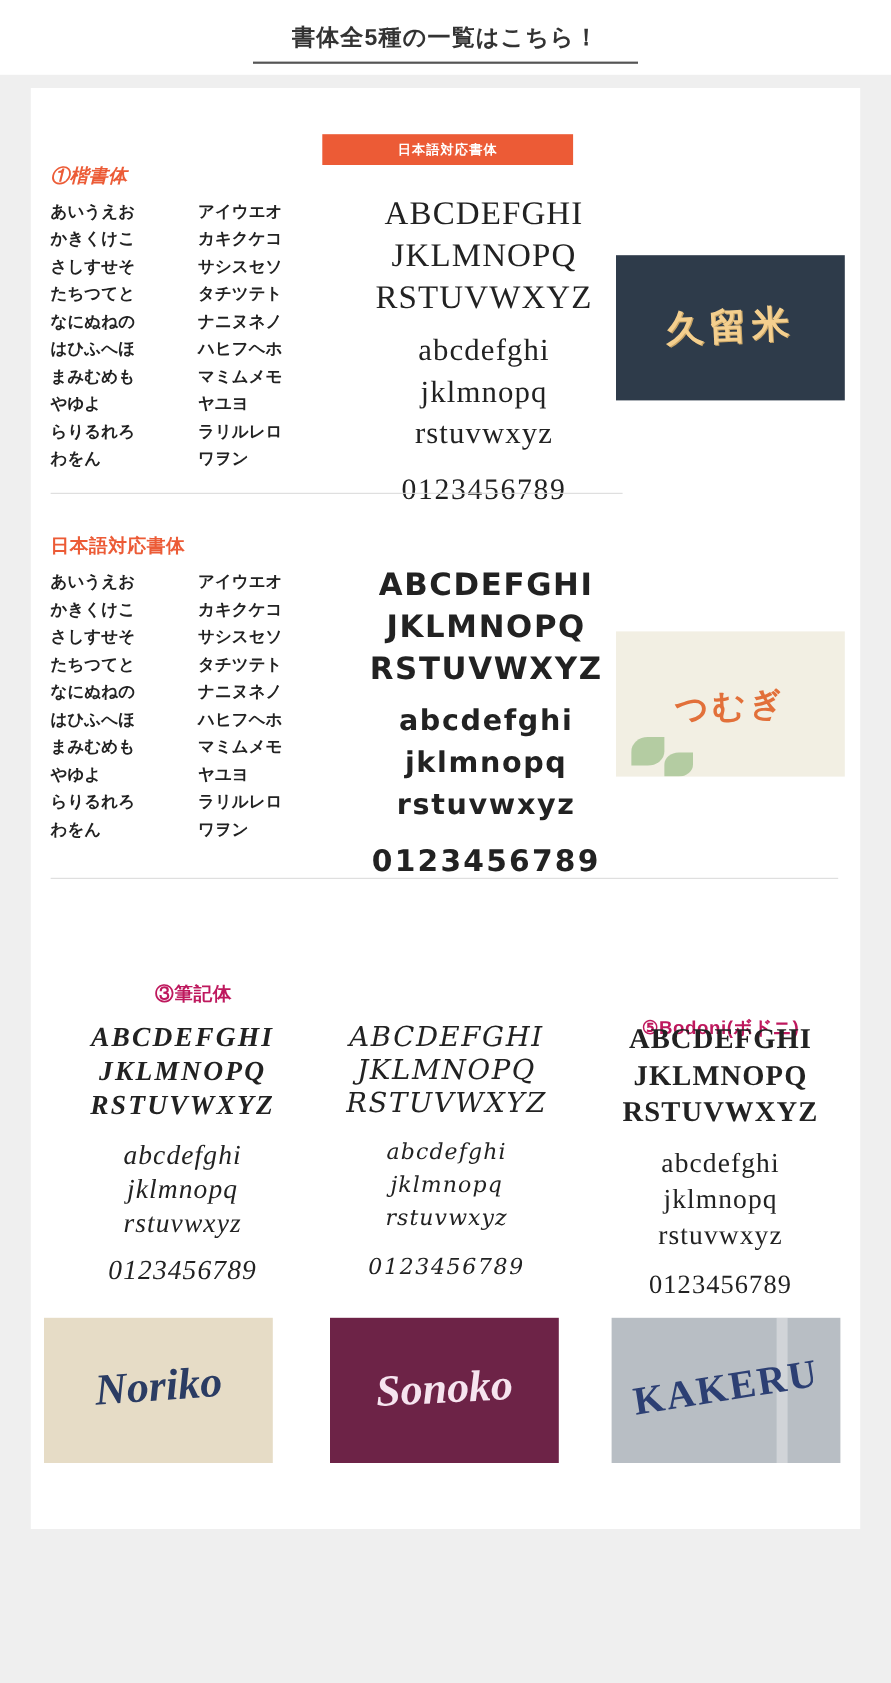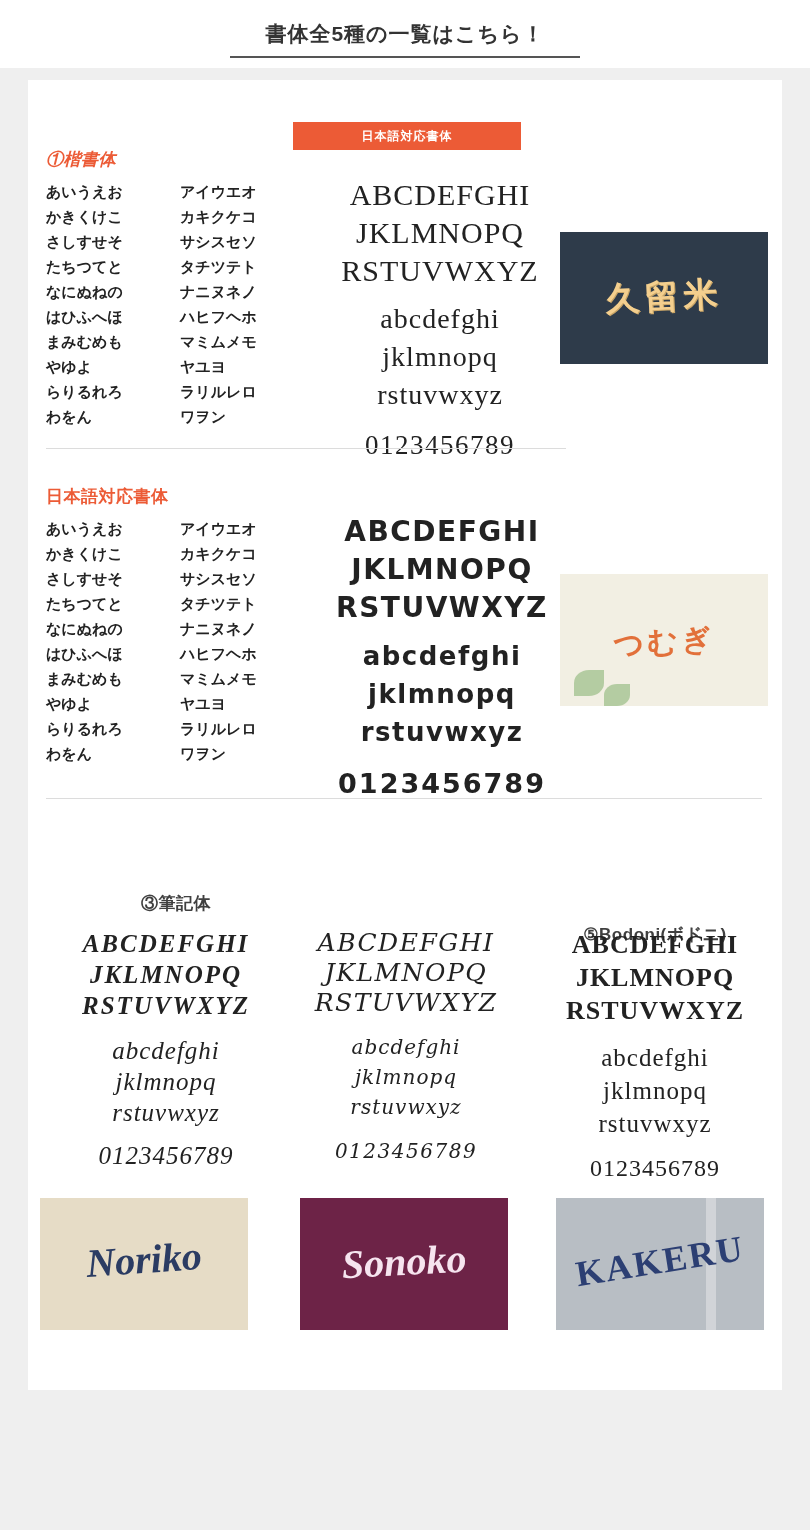--- a/index.html
+++ b/index.html
@@ -82,21 +82,21 @@
 
   
   .face-label {
     position: absolute;
     font-size: 17px;
     font-weight: bold;
     color: #ec5b36;
     letter-spacing: 0.5px;
   }
   .face-label.en {
-    color: #404040;
+    color: #be185d;
   }
 
   
   .glyph-col {
     position: absolute;
     font-size: 15px;
     line-height: 25px;
     color: #222;
     white-space: pre;
   }

